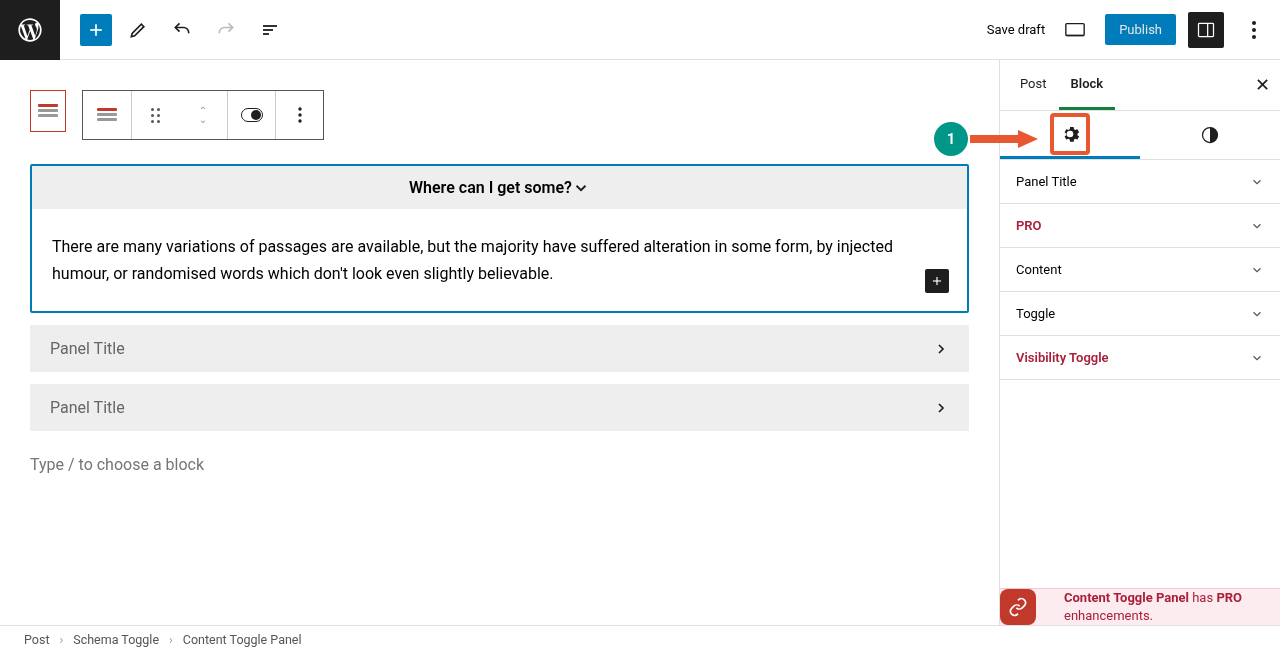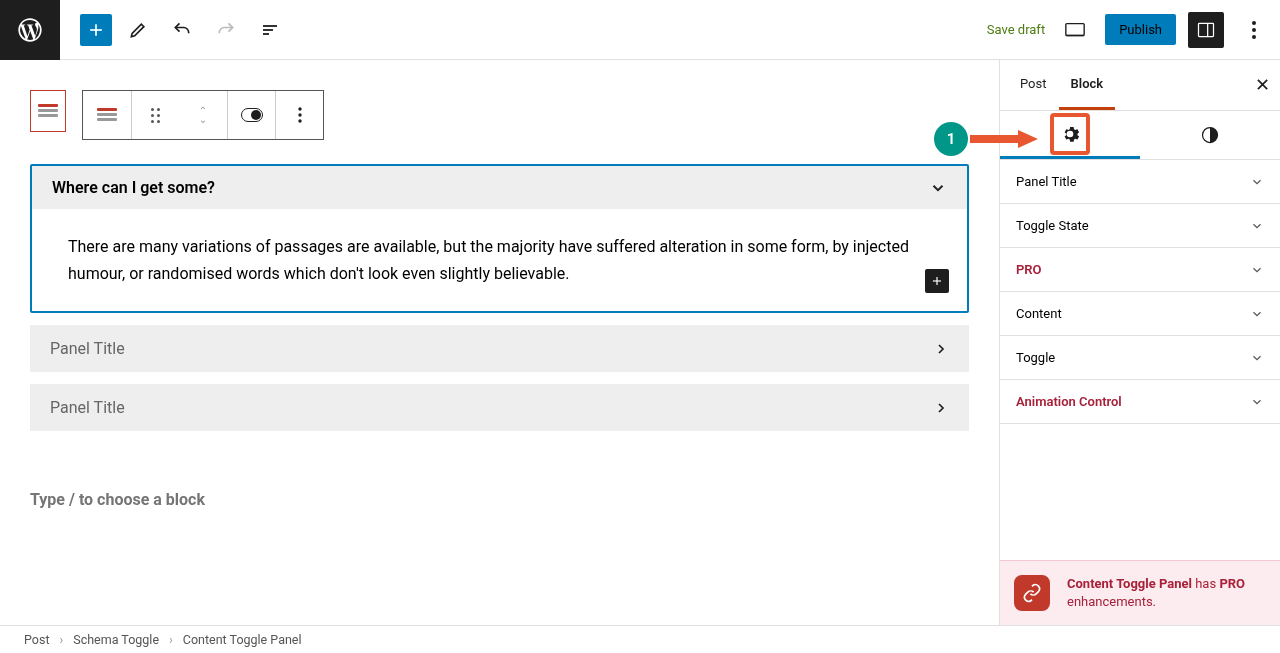--- a/index.html
+++ b/index.html
@@ -6,22 +6,22 @@
 body { width: 1280px; height: 653px; background: #fff; overflow: hidden; position: relative; }
 
 
 .topbar { height: 60px; border-bottom: 1px solid #e0e0e0; display: flex; align-items: center; padding: 0 8px; }
 .wp-logo { width: 60px; height: 60px; background: #1e1e1e; display: flex; align-items: center; justify-content: center; margin-left: -8px; }
 .wp-logo svg { fill: #fff; }
 .top-left { display: flex; align-items: center; gap: 8px; margin-left: 20px; }
 .add-btn { width: 32px; height: 32px; background: #007cba; display: flex; align-items: center; justify-content: center; border-radius: 2px; cursor: pointer; }
 .icon-btn { width: 36px; height: 36px; display: flex; align-items: center; justify-content: center; cursor: pointer; color: #1e1e1e; }
 .top-right { margin-left: auto; display: flex; align-items: center; gap: 12px; }
-.save-draft { color: #4d7c0f; font-size: 13px; cursor: pointer; }
-.publish-btn { background: #007cba; color: #000000; padding: 8px 14px; font-size: 13px; border-radius: 2px; cursor: pointer; }
+.save-draft { color: #000000; font-size: 13px; cursor: pointer; }
+.publish-btn { background: #007cba; color: #e5e5e5; padding: 8px 14px; font-size: 13px; border-radius: 2px; cursor: pointer; }
 .settings-toggle { width: 36px; height: 36px; background: #1e1e1e; display: flex; align-items: center; justify-content: center; border-radius: 2px; cursor: pointer; }
 
 
 .layout { display: flex; height: calc(100% - 60px - 28px); }
 .editor { flex: 1; padding: 30px; overflow-y: auto; }
 .sidebar { width: 281px; border-left: 1px solid #e0e0e0; display: flex; flex-direction: column; background: #fff; }
 
 
 .block-toolbar { display: flex; gap: 16px; margin-bottom: 24px; }
 .tb-group { border: 1px solid #555; display: flex; background: #fff; }
@@ -33,39 +33,39 @@
 .tb-parent { width: 36px; height: 42px; border: 1px solid #c0392b; display:flex; align-items:center; justify-content:center; }
 .tgl-circle { width: 22px; height: 14px; border: 1.5px solid #1e1e1e; border-radius: 7px; position: relative; }
 .tgl-circle::after { content:''; position:absolute; right:1px; top:1px; width:10px; height:10px; background:#1e1e1e; border-radius:50%; }
 .sort-lines { display:flex; flex-direction:column; gap:2px; align-items:flex-start; }
 .sort-lines span:nth-child(1){width:14px;height:2px;background:#333;}
 .sort-lines span:nth-child(2){width:10px;height:2px;background:#333;}
 .sort-lines span:nth-child(3){width:6px;height:2px;background:#333;}
 
 
 .accordion { border: 2px solid #007cba; border-radius: 2px; }
-.panel-head { background: #eeeeee; padding: 12px 20px; display: flex; align-items: center; justify-content: space-between; font-weight: 600; font-size: 16px; cursor: pointer; }
-.panel-body { padding: 24px 36px; font-size: 16px; line-height: 1.7; position: relative; }
+.panel-head { background: #eeeeee; padding: 12px 20px; display: flex; align-items: center; justify-content: center; font-weight: 600; font-size: 16px; cursor: pointer; }
+.panel-body { padding: 24px 20px; font-size: 16px; line-height: 1.7; position: relative; }
 .panel2, .panel3 { margin-top: 12px; background: #eeeeee; padding: 14px 20px; display: flex; align-items: center; justify-content: space-between; color: #666; font-size: 16px; cursor: pointer; }
 .plus-box { position: absolute; right: 18px; bottom: 18px; width: 24px; height: 24px; background: #1e1e1e; color: #fff; display: flex; align-items: center; justify-content: center; font-size: 18px; border-radius: 2px; cursor: pointer; }
-.placeholder { margin-top: 59px; color: #757575; font-size: 16px; font-weight: bold; }
+.placeholder { margin-top: 24px; color: #757575; font-size: 16px; }
 
 
 .sb-tabs { display: flex; border-bottom: 1px solid #e0e0e0; position: relative; padding: 0 8px; }
 .sb-tab { padding: 16px 12px; font-size: 13px; color: #1e1e1e; cursor: pointer; }
-.sb-tab.active { font-weight: 600; border-bottom: 3px solid #c2410c; }
+.sb-tab.active { font-weight: 600; border-bottom: 3px solid #15803d; }
 .sb-close { position: absolute; right: 10px; top: 14px; cursor: pointer; font-size: 18px; color: #1e1e1e; }
 .sb-subtabs { display: flex; border-bottom: 1px solid #e0e0e0; }
 .sb-subtab { flex: 1; display: flex; align-items: center; justify-content: center; height: 48px; cursor: pointer; }
 .sb-subtab.active { border-bottom: 3px solid #007cba; }
 .gear-highlight { border: 4px solid #e8572f; border-radius: 4px; padding: 2px 6px; display: flex; align-items: center; justify-content: center; height: 42px; }
 .sb-panel { padding: 14px 16px; border-bottom: 1px solid #e0e0e0; display: flex; justify-content: space-between; align-items: center; font-size: 13px; cursor: pointer; }
 .sb-panel.red { color: #a8203a; font-weight: 600; }
 .sb-panels { flex: 1; overflow-y: auto; }
-.pro-banner { background: #fdecef; padding: 14px; display: flex; gap: 17px; align-items: center; border-top: 1px solid #f5c6d3; }
+.pro-banner { background: #fdecef; display: flex; gap: 28px; align-items: center; border-top: 1px solid #f5c6d3; }
 .pro-icon { width: 36px; height: 36px; background: #c0392b; border-radius: 8px; display: flex; align-items: center; justify-content: center; flex-shrink: 0; }
 .pro-text { font-size: 13px; color: #a8203a; line-height: 1.4; }
 .pro-text b { font-weight: 700; }
 
 
 .breadcrumb { height: 28px; padding: 0 24px; display: flex; align-items: center; gap: 10px; font-size: 12.5px; color: #555; border-top: 1px solid #e0e0e0; }
 .breadcrumb span.sep { color: #999; }
 
 
 .annot { position: absolute; left: 934px; top: 122px; display: flex; align-items: center; pointer-events: none; z-index: 100; }
@@ -252,46 +252,40 @@
           </svg>
       </div>
     </div>
     <div class="sb-panels">
         <div class="sb-panel">
           <span>Panel Title</span>
           <svg width="14" height="14" viewBox="0 0 24 24" fill="none">
             <polyline points="6 9 12 15 18 9" stroke="#555" stroke-width="2"></polyline>
           </svg>
         </div>
-        <div class="sb-panel">
-          <span>Toggle State</span>
-          <svg width="14" height="14" viewBox="0 0 24 24" fill="none">
-            <polyline points="6 9 12 15 18 9" stroke="#555" stroke-width="2"></polyline>
-          </svg>
-        </div>
         <div class="sb-panel red">
           <span>PRO</span>
           <svg width="14" height="14" viewBox="0 0 24 24" fill="none">
             <polyline points="6 9 12 15 18 9" stroke="#555" stroke-width="2"></polyline>
           </svg>
         </div>
         <div class="sb-panel">
           <span>Content</span>
           <svg width="14" height="14" viewBox="0 0 24 24" fill="none">
             <polyline points="6 9 12 15 18 9" stroke="#555" stroke-width="2"></polyline>
           </svg>
         </div>
         <div class="sb-panel">
           <span>Toggle</span>
           <svg width="14" height="14" viewBox="0 0 24 24" fill="none">
             <polyline points="6 9 12 15 18 9" stroke="#555" stroke-width="2"></polyline>
           </svg>
         </div>
         <div class="sb-panel red">
-          <span>Animation Control</span>
+          <span>Visibility Toggle</span>
           <svg width="14" height="14" viewBox="0 0 24 24" fill="none">
             <polyline points="6 9 12 15 18 9" stroke="#555" stroke-width="2"></polyline>
           </svg>
         </div>
       </div>
     <div class="pro-banner">
       <div class="pro-icon">
         <svg width="20" height="20" viewBox="0 0 24 24" fill="none" stroke="#fff" stroke-width="2">
             <path d="M10 13a5 5 0 007 0l3-3a5 5 0 00-7-7l-1 1"></path>
             <path d="M14 11a5 5 0 00-7 0l-3 3a5 5 0 007 7l1-1"></path>

